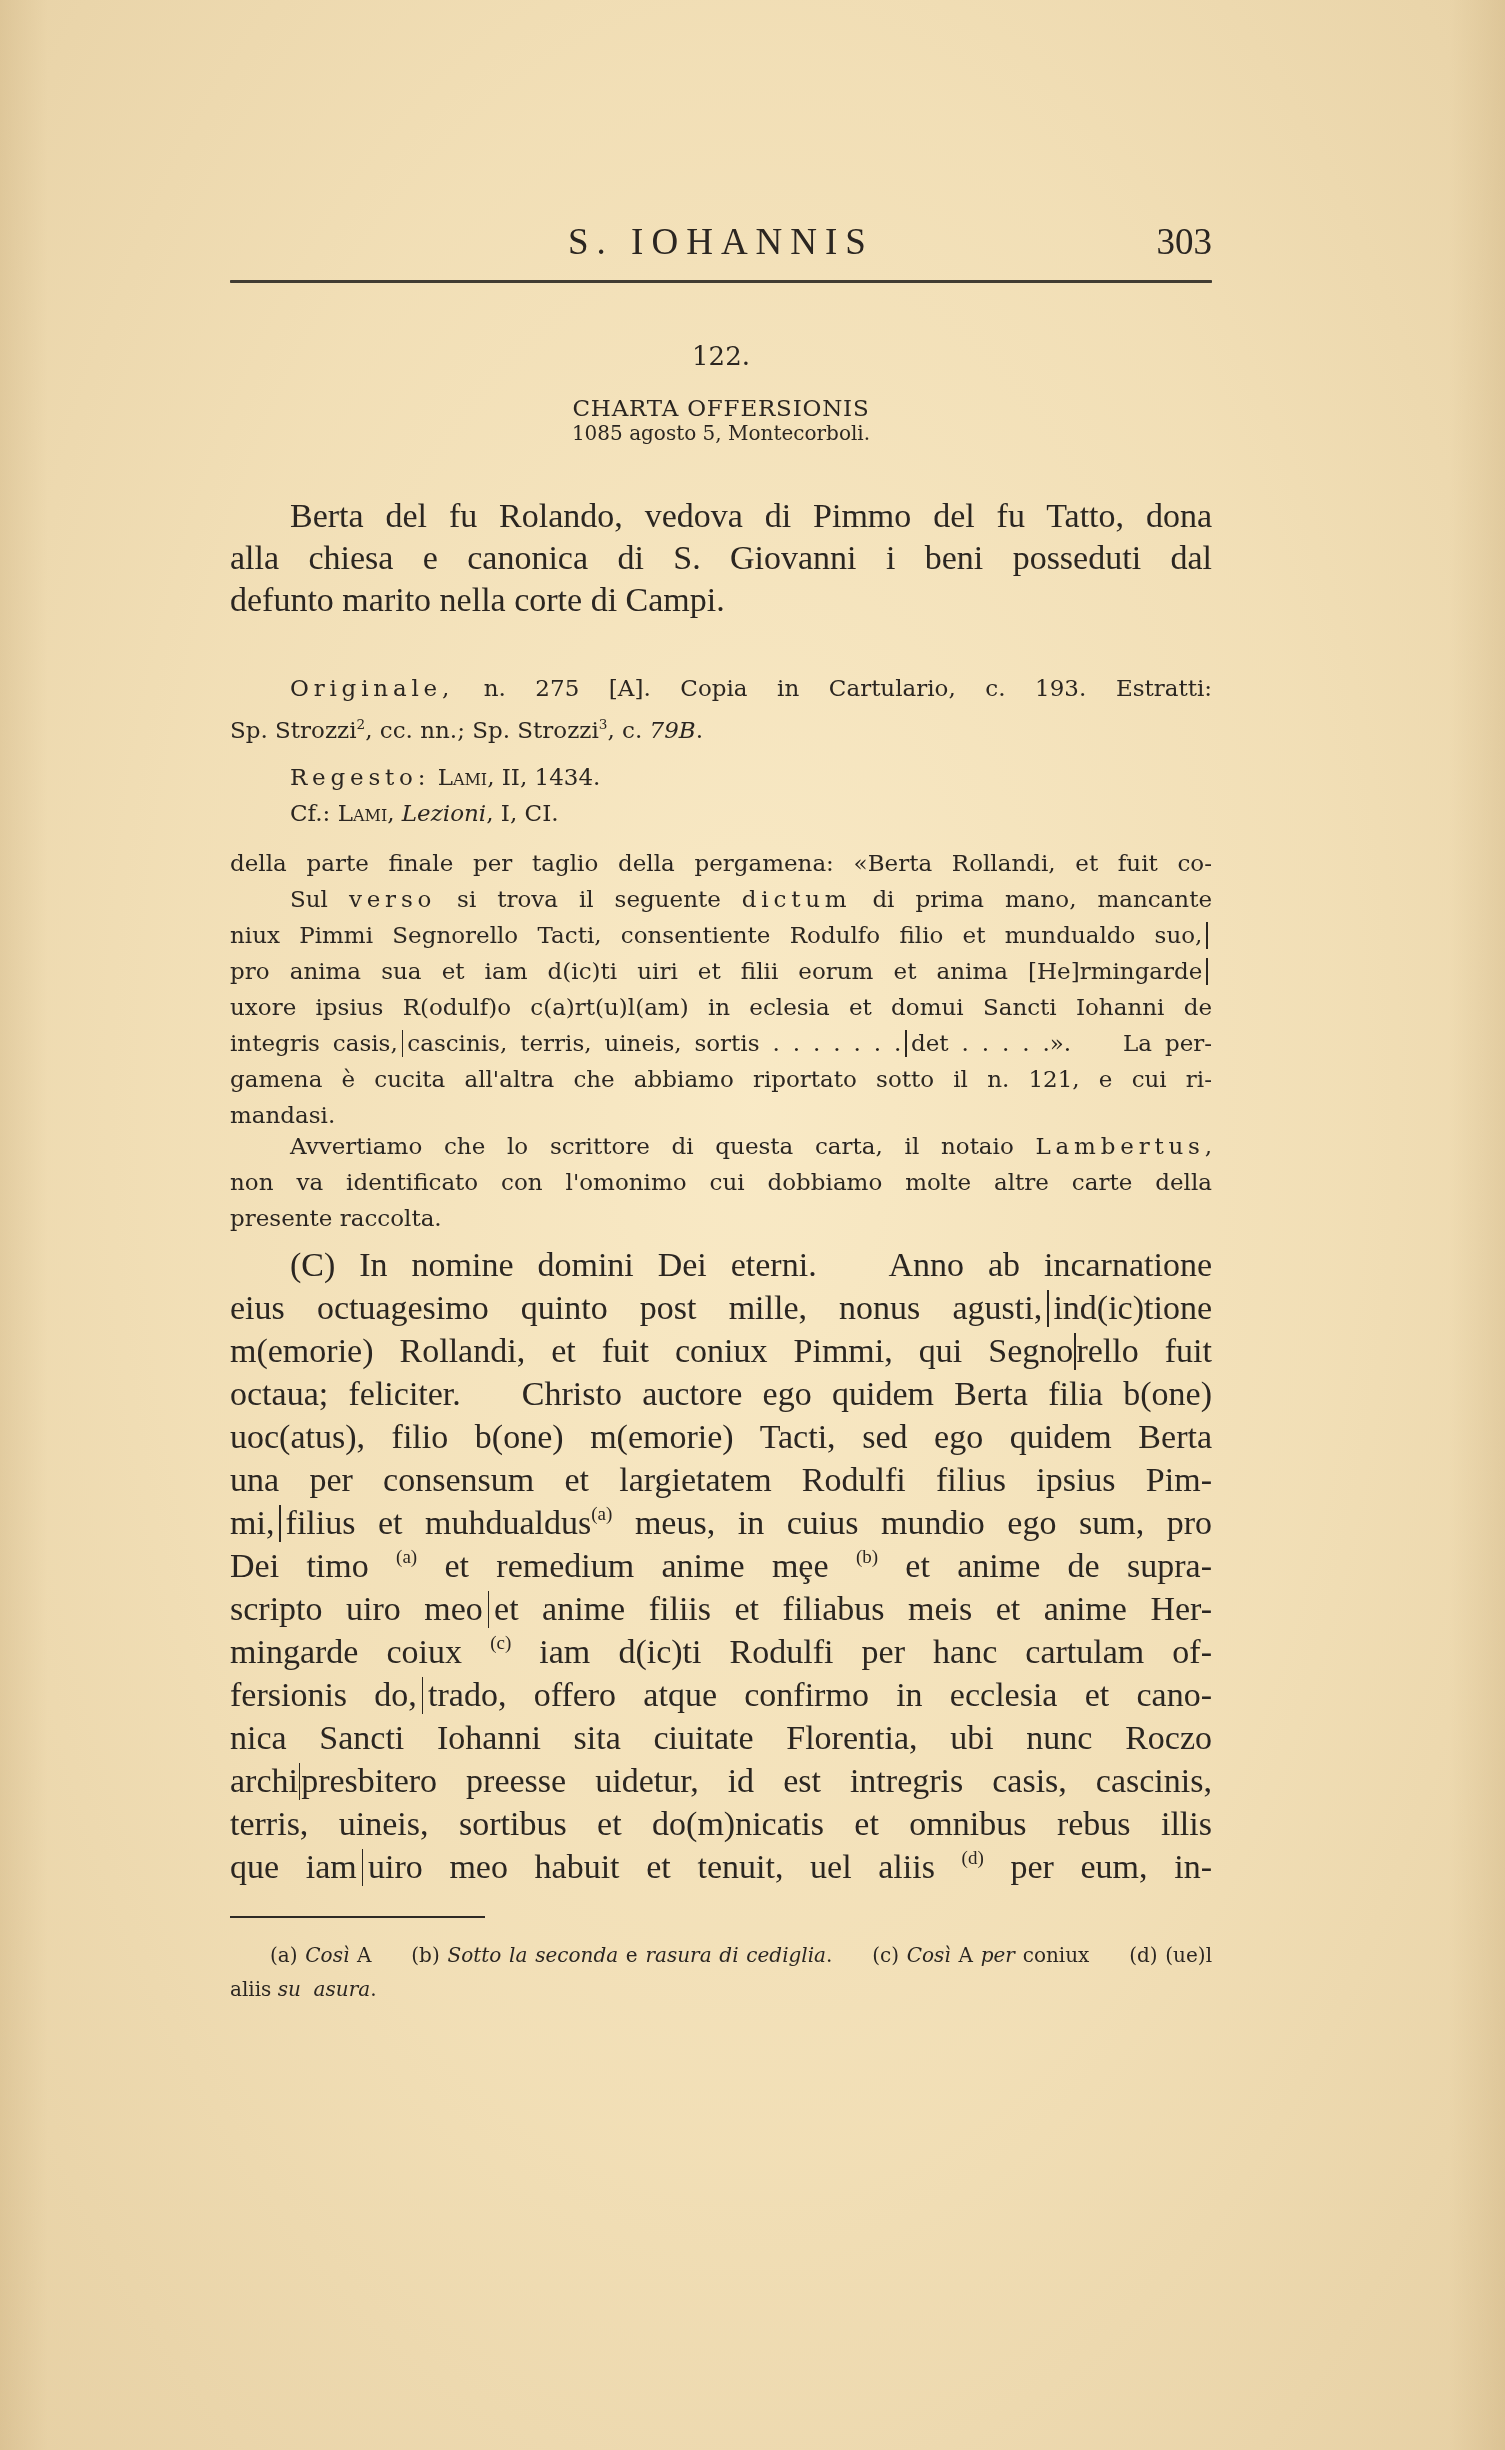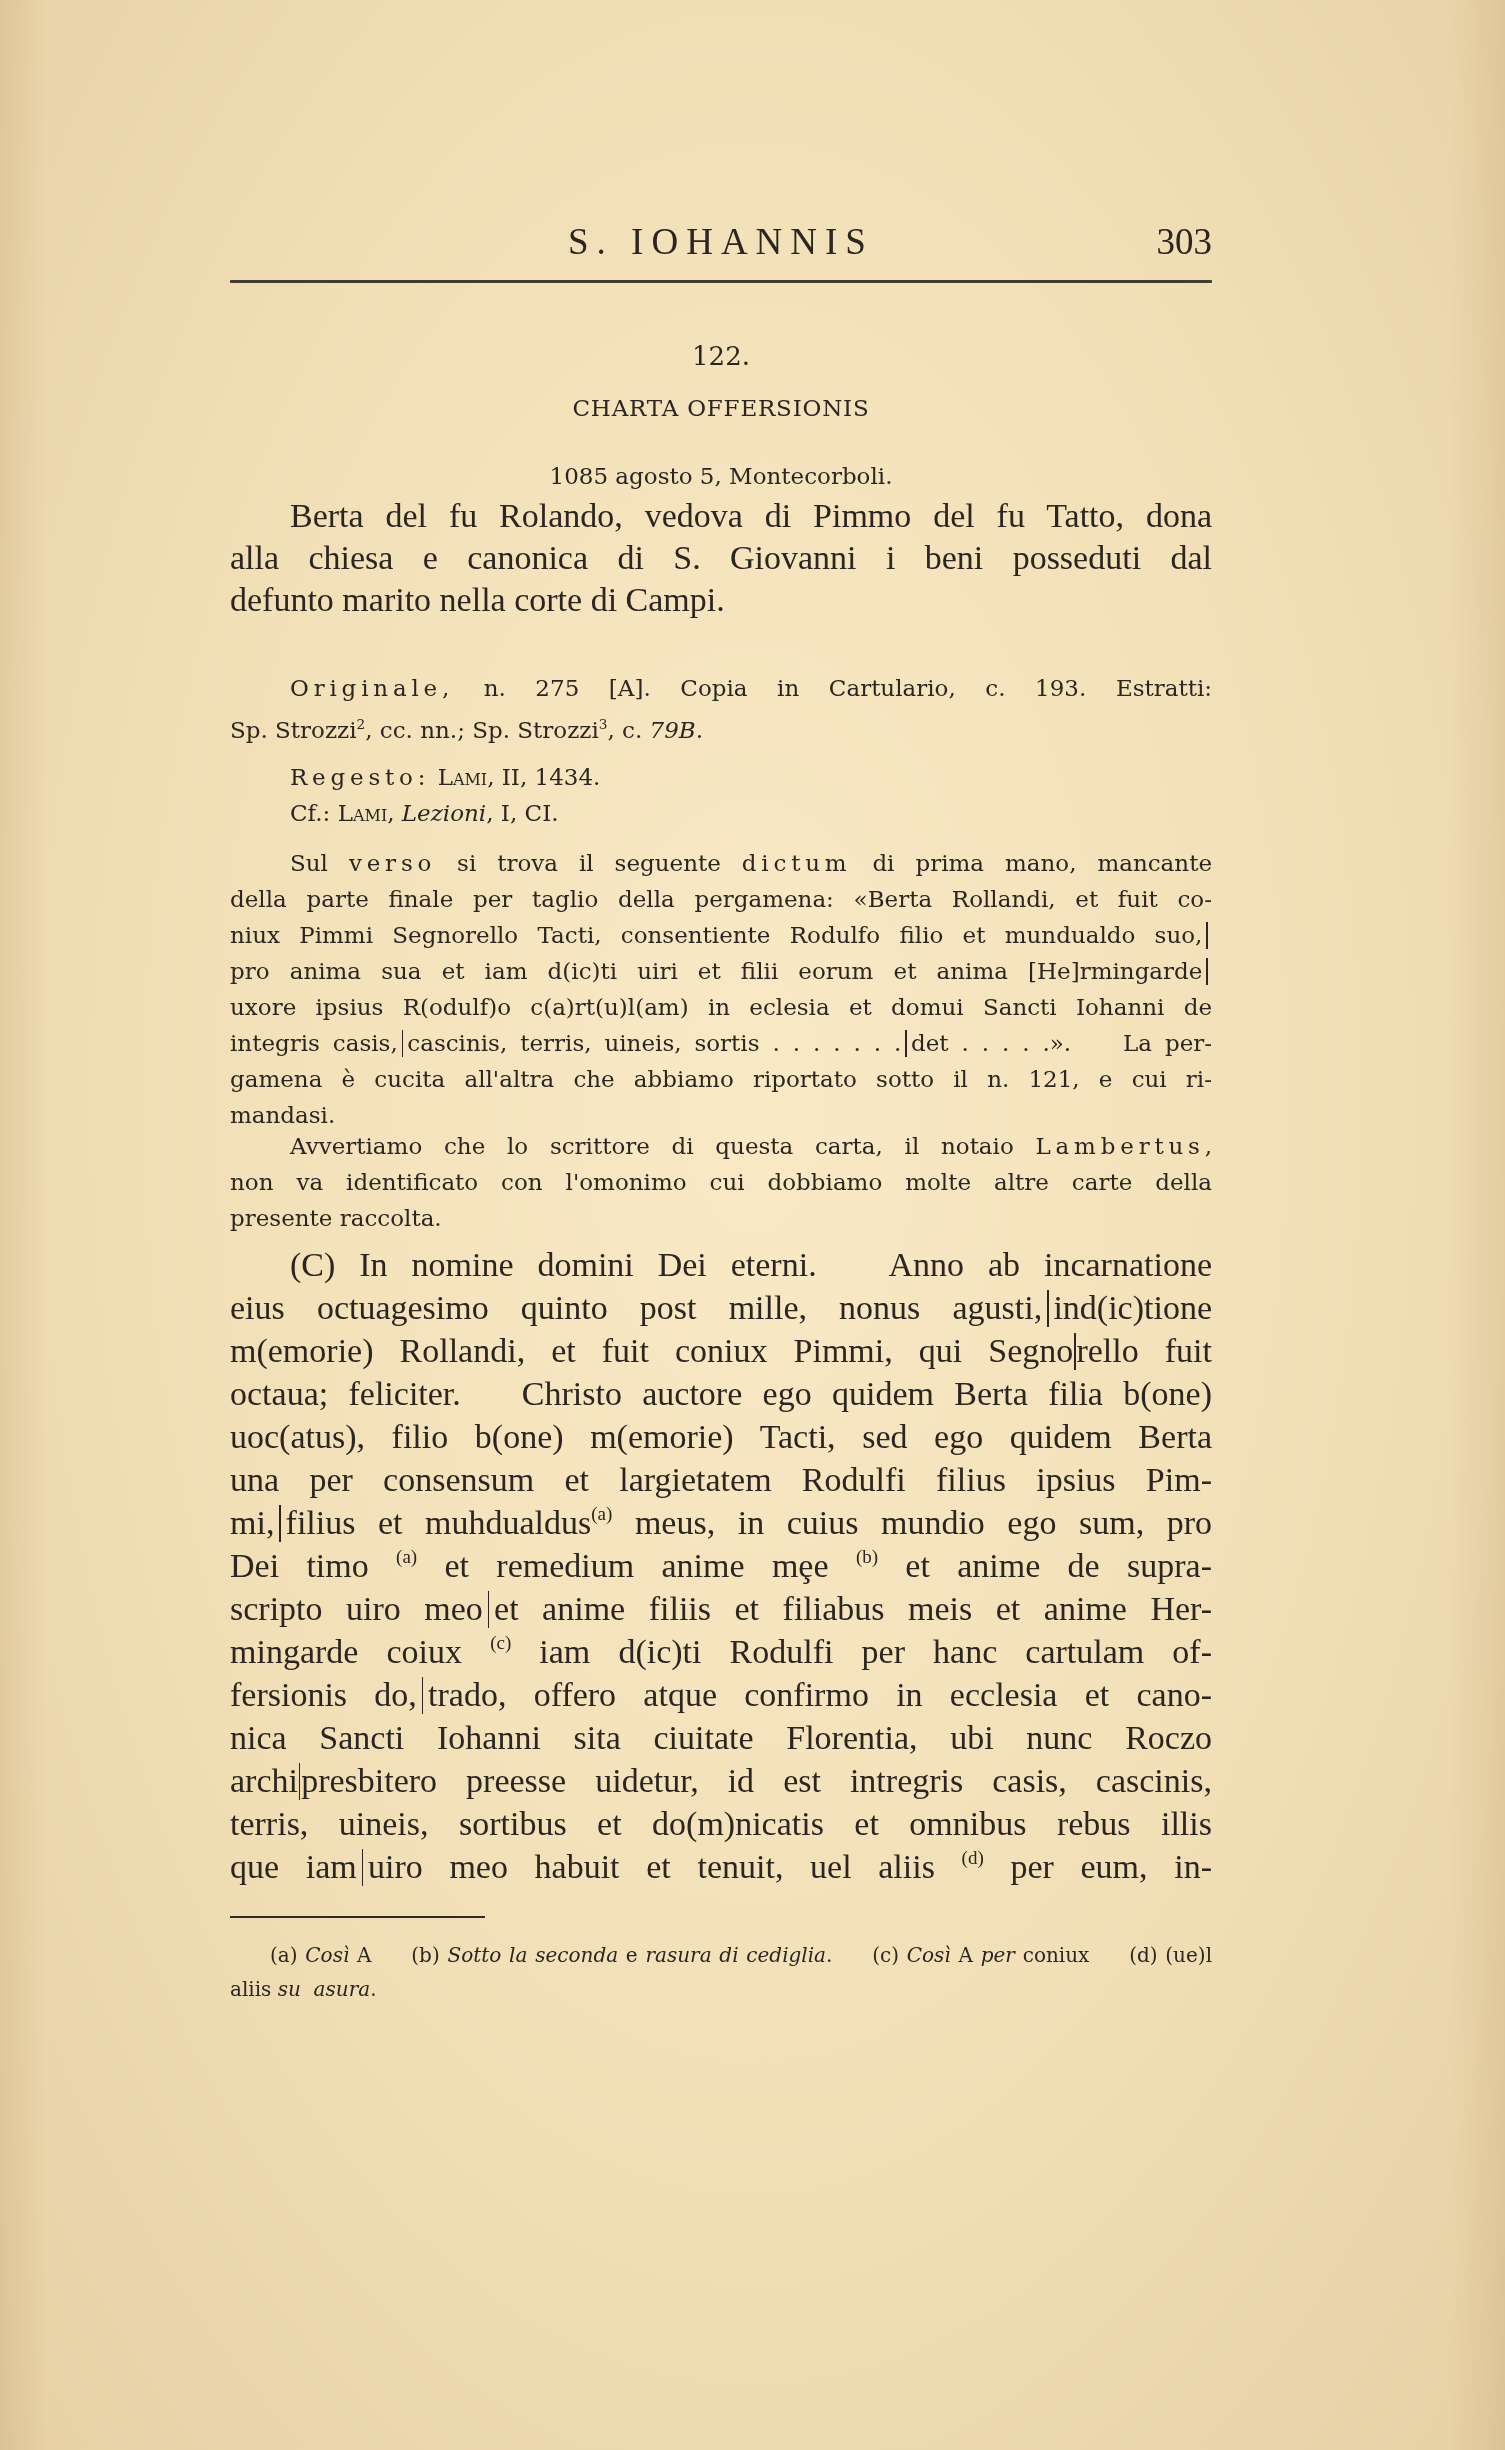--- a/index.html
+++ b/index.html
@@ -26,21 +26,21 @@
   .page-number {
     position: absolute; right: 0; top: 0; line-height: 48px;
     font-family: "Liberation Serif", serif; font-size: 37px;
   }
   .head-rule { top: 280px; height: 3.2px; background: #2e2a24; border-radius: 0.8px; opacity: 0.9; }
 
   
   .centered { text-align: center; }
   .doc-number { top: 339px; font-size: 26px; line-height: 35px; font-weight: normal; }
   .doc-title { top: 391px; font-size: 23px; line-height: 35px; letter-spacing: 0.8px; }
-  .doc-date  { top: 459px; font-size: 23px; line-height: 35px; }
+  .doc-date  { top: 416px; font-size: 20px; line-height: 35px; }
 
   
   .summary {
     top: 495px; font-size: 34px; line-height: 42px; text-align: justify;
     text-indent: 60px; font-family: "Liberation Serif", serif;
   }
 
   
   .small { font-size: 23px; line-height: 36px; text-align: justify; margin-top: 12px; }
   .spaced { letter-spacing: 4.8px; }
@@ -101,22 +101,22 @@
   </div>
 
   <div class="abs small para-regesto indent">
     <span class="spaced">Regesto:</span>
     <span class="sc">Lami</span><span>, II, 1434.</span>
   </div>
 
   <div class="abs small para-cf indent"><span>Cf.: </span><span class="sc">Lami</span><span>, </span><span class="it">Lezioni</span><span>, I, CI.</span></div>
 
   <div class="abs small para-verso">
+    <span class="justify-line">della parte finale per taglio della pergamena: «Berta Rollandi, et fuit co-</span>
     <span class="justify-line indent"><span>Sul </span><span class="spaced">verso</span><span> si trova il seguente </span><span class="spaced">dictum</span><span> di prima mano, mancante</span></span>
-    <span class="justify-line">della parte finale per taglio della pergamena: «Berta Rollandi, et fuit co-</span>
     <span class="justify-line"><span>niux Pimmi Segnorello Tacti, consentiente Rodulfo filio et mundualdo suo,</span><span class="bar"></span></span>
     <span class="justify-line"><span>pro anima sua et iam d(ic)ti uiri et filii eorum et anima [He]rmingarde</span><span class="bar"></span></span>
     <span class="justify-line">uxore ipsius R(odulf)o c(a)rt(u)l(am) in eclesia et domui Sancti Iohanni de</span>
     <span class="justify-line"><span>integris casis,</span><span class="bar"></span><span>cascinis, terris, uineis, sortis . . . . . . .</span><span class="bar"></span><span>det . . . . .».</span>&nbsp;&nbsp;&nbsp;&nbsp;<span>La per-</span></span>
     <span class="justify-line">gamena è cucita all'altra che abbiamo riportato sotto il n. 121, e cui ri-</span>
     <span class="line">mandasi.</span>
   </div>
 
   <div class="abs small para-avvert">
     <span class="justify-line indent"><span>Avvertiamo che lo scrittore di questa carta, il notaio </span><span class="spaced">Lambertus</span><span>,</span></span>

